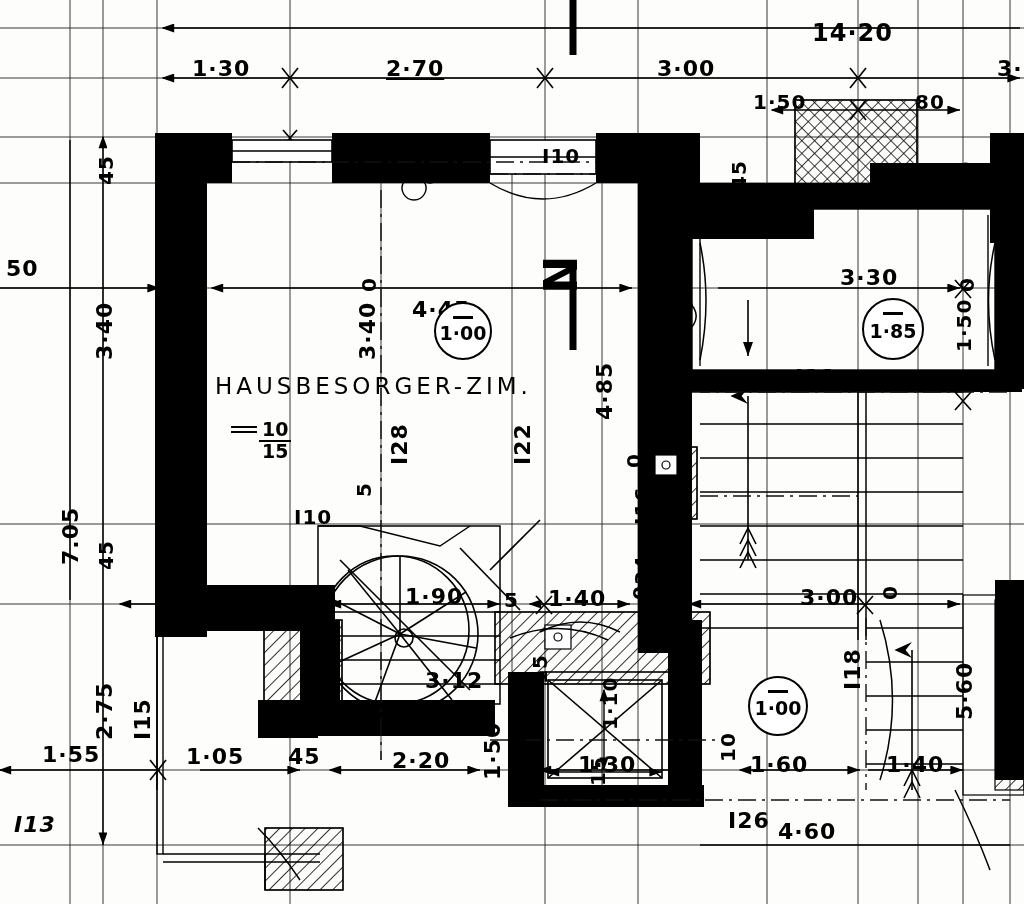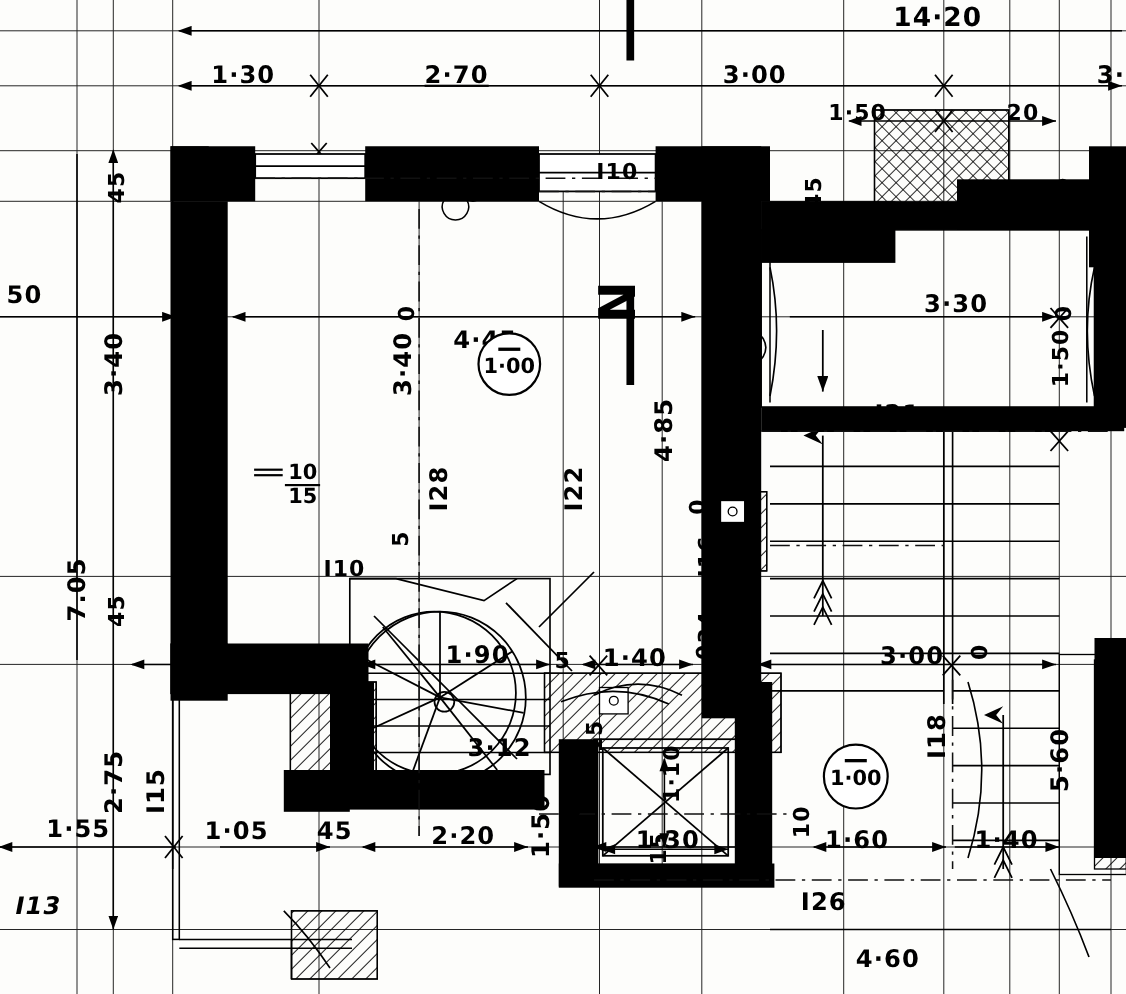--- a/index.html
+++ b/index.html
@@ -313,55 +313,60 @@
       <line x1="490" y1="740" x2="720" y2="740"></line>
       <line x1="866" y1="618" x2="866" y2="790"></line>
     </g>
 
     <g stroke="#000" stroke-width="7">
       <line x1="573" y1="0" x2="573" y2="55"></line>
       <line x1="573" y1="268" x2="573" y2="350"></line>
     </g>
   </svg>
 
-  <div class="dim l" style="left:812px;top:2px;">14·20</div>
+  <div class="dim l" style="left:812px;top:19px;">14·20</div>
   <div class="dim m" style="left:192px;top:56px;">1·30</div>
   <div class="dim m" style="left:386px;top:56px;text-decoration:underline;">2·70</div>
   <div class="dim m" style="left:657px;top:56px;">3·00</div>
   <div class="dim m" style="left:997px;top:56px;">3·3</div>
 
   <div class="dim s" style="left:753px;top:90px;">1·50</div>
-  <div class="dim s" style="left:915px;top:90px;">20</div>
+  <div class="dim s" style="left:915px;top:90px;">80</div>
 
   <div class="dim s rot90" style="left:94px;top:185px;">45</div>
   <div class="dim s rot90" style="left:727px;top:190px;">45</div>
   <div class="dim s rot90" style="left:952px;top:190px;">45</div>
 
   <div class="dim m" style="left:6px;top:256px;">50</div>
   <div class="dim m rot90" style="left:92px;top:360px;">3·40</div>
   <div class="dim m rot90" style="left:58px;top:565px;">7.05</div>
   <div class="dim s rot90" style="left:94px;top:570px;">45</div>
   <div class="dim m rot90" style="left:92px;top:740px;">2·75</div>
   <div class="dim m" style="left:42px;top:742px;">1·55</div>
   <div class="dim m" style="left:14px;top:812px;font-style:italic;">I13</div>
   <div class="dim m rot90" style="left:130px;top:740px;">I15</div>
 
+  <div class="roomname" style="left:215px;top:373px;">HAUSBESORGER-ZIM.</div>
 
   <div class="dim m" style="left:412px;top:265px;margin-top:32px;">4·45</div>
   <div class="dim m rot90" style="left:355px;top:360px;">3·40</div>
   <div class="dim m rot90" style="left:592px;top:420px;">4·85</div>
   <div class="dim m rot90" style="left:387px;top:465px;">I28</div>
   <div class="dim m rot90" style="left:510px;top:465px;">I22</div>
   <div class="dim s" style="left:294px;top:505px;">I10</div>
   <div class="dim s rot90" style="left:352px;top:497px;">5</div>
   <div class="dim s" style="left:542px;top:144px;">I10</div>
 
   <div class="circ" style="left:434px;top:302px;width:54px;height:54px;">
     <div class="bar"></div>
     <span>1·00</span>
+  </div>
+  <div class="circ" style="left:862px;top:298px;width:58px;height:58px;">
+    <div class="bar"></div>
+    <span>1·85</span>
   </div>
   <div class="circ" style="left:748px;top:676px;width:56px;height:56px;">
     <div class="bar"></div>
     <span>1·00</span>
   </div>
 
   <div class="frac" style="left:259px;top:420px;">
     <div class="dbl">
         <i></i>
         <i></i>
@@ -374,21 +379,21 @@
 
   <div class="dim m" style="left:840px;top:265px;">3·30</div>
   <div class="dim s rot90" style="left:952px;top:352px;">1·50</div>
   <div class="dim m" style="left:795px;top:365px;">I21</div>
   <div class="dim m rot90" style="left:840px;top:690px;">I18</div>
   <div class="dim m" style="left:800px;top:585px;">3·00</div>
   <div class="dim m rot90" style="left:952px;top:720px;">5·60</div>
   <div class="dim m" style="left:886px;top:752px;">1·40</div>
   <div class="dim m" style="left:750px;top:752px;">1·60</div>
   <div class="dim m" style="left:728px;top:808px;">I26</div>
-  <div class="dim m" style="left:778px;top:860px;">4·60</div>
+  <div class="dim m" style="left:778px;top:819px;">4·60</div>
   <div class="dim s rot90" style="left:630px;top:525px;">I16</div>
   <div class="dim s rot90" style="left:630px;top:585px;">34</div>
 
   <div class="dim m" style="left:190px;top:586px;">110</div>
   <div class="dim s" style="left:296px;top:588px;">5</div>
   <div class="dim m" style="left:405px;top:584px;">1·90</div>
   <div class="dim s" style="left:504px;top:588px;">5</div>
   <div class="dim m" style="left:548px;top:586px;">1·40</div>
   <div class="dim m" style="left:425px;top:668px;">3·12</div>
   <div class="dim m" style="left:186px;top:744px;">1·05</div>

